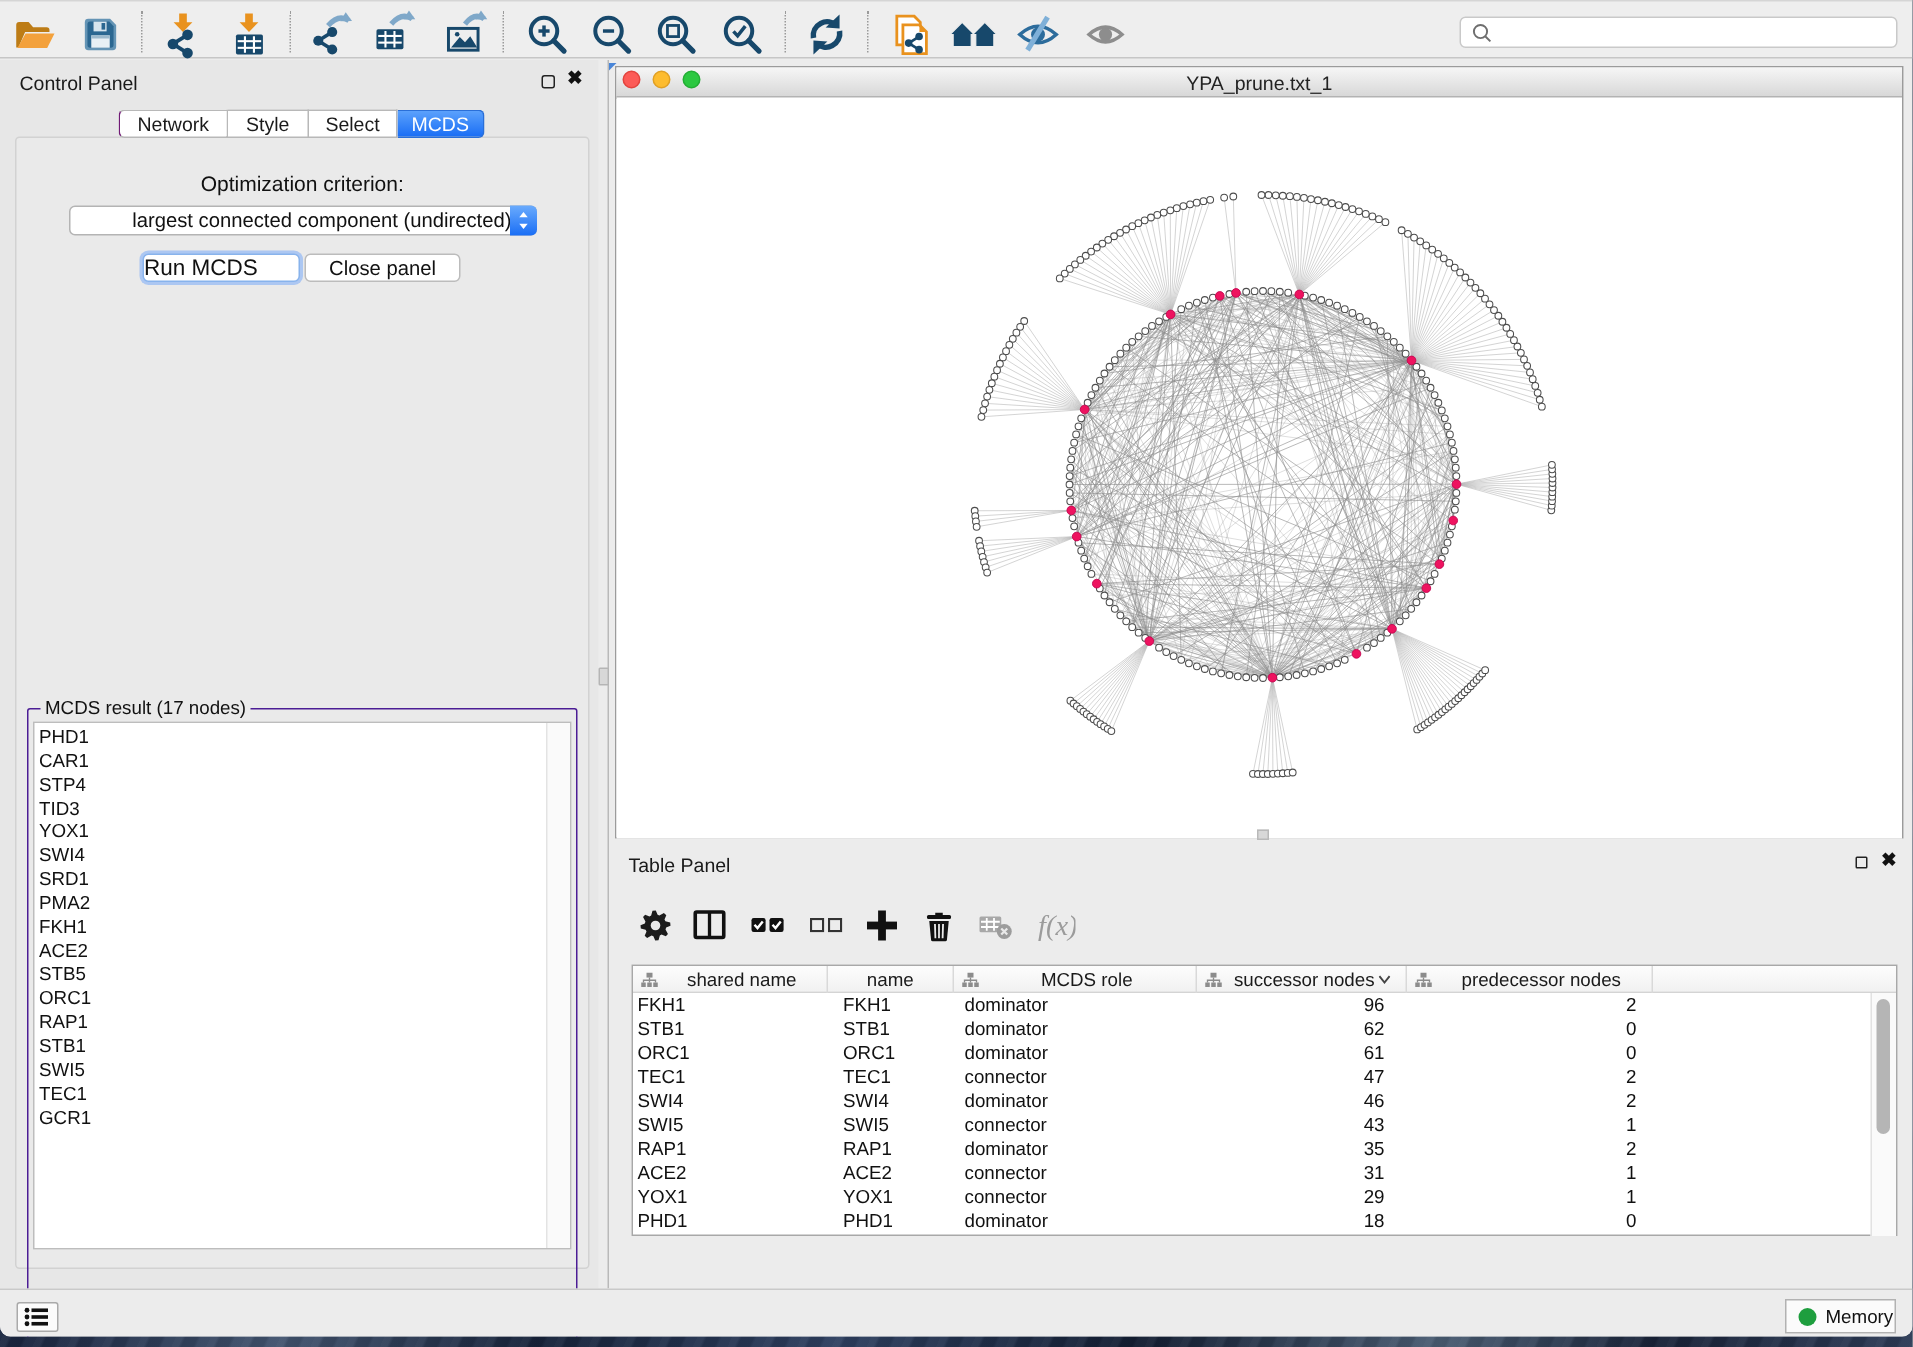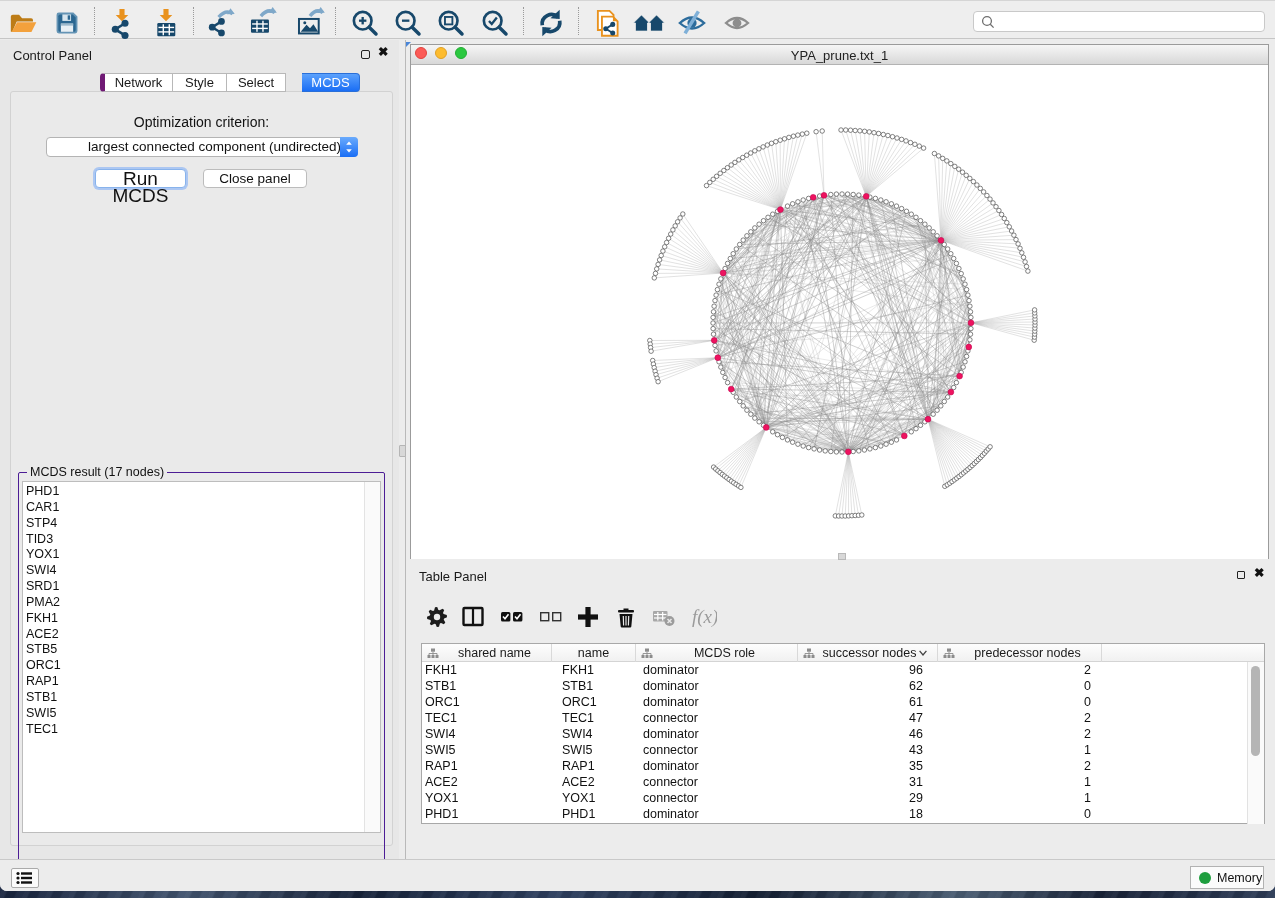--- a/index.html
+++ b/index.html
@@ -18,27 +18,27 @@
 #search { position:absolute; left:973px; top:10px; width:292px; height:21px; background:#fff; border:1px solid #c9c9c9; border-radius:4px; }
 
 
 #cp { position:absolute; left:0; top:40px; width:399px; height:819px; background:#e7e7e7; }
 #cp-title { position:absolute; left:13px; top:8px; font-size:13px; color:#1a1a1a; }
 #cp-sq { position:absolute; left:361px; top:10px; width:9px; height:9px; border:1.5px solid #222; border-radius:2px; }
 #cp-x { position:absolute; left:378px; top:4px; font-size:12.5px; font-weight:bold; color:#111; }
 #cp-content { position:absolute; left:10px; top:51px; width:383px; height:755px; background:#eaeaea; border:1px solid #d2d2d2; border-radius:3px; }
 #tabs { position:absolute; left:79px; top:33px; height:19px; display:flex; z-index:5; font-size:13px; }
 .tab { background:#fff; border:1px solid #b8b8b8; border-left:none; color:#1a1a1a; display:flex; align-items:center; justify-content:center; }
-.tab.first { border-left:5px solid #701a75; border-radius:4px 0 0 4px;margin-left:21px; }
-.tab.sel { background:linear-gradient(#5ba1fc,#1a6ef5); color:#fff; border-color:#2a6fd8; border-radius:0 4px 4px 0;margin-left:16px; }
+.tab.first { border-left:1px solid #701a75; border-radius:4px 0 0 4px; }
+.tab.sel { background:linear-gradient(#5ba1fc,#1a6ef5); color:#fff; border-color:#2a6fd8; border-radius:0 4px 4px 0; }
 #opt-label { position:absolute; left:0; top:22px; width:100%; text-align:center; font-size:14px; color:#111; }
 #combo { position:absolute; left:35px; top:45px; width:312px; height:20px; background:#fff; border:1px solid #b4b4b4; border-radius:4px; font-size:13.5px; color:#111; line-height:18px; }
 #combo-text { position:absolute; left:0; width:294px; text-align:right; }
 #combo-btn { position:absolute; right:-1px; top:-1px; width:18px; height:20px; border-radius:0 4px 4px 0; background:linear-gradient(#6aabfd,#1a6ef5); }
-#btn-run { position:absolute; left:84px; top:77px; width:91px; height:19px; background:#fff; border:1px solid #88b3ec; border-radius:4px; box-shadow:0 0 0 2px rgba(130,175,246,0.6); font-size:19px; text-align:center; line-height:17px; color:#111; }
+#btn-run { position:absolute; left:84px; top:77px; width:105px; height:19px; background:#fff; border:1px solid #88b3ec; border-radius:4px; box-shadow:0 0 0 2px rgba(130,175,246,0.6); font-size:15px; text-align:left; line-height:17px; color:#111; }
 #btn-close { position:absolute; left:192px; top:77px; width:104px; height:19px; background:#fff; border:1px solid #bcbcbc; border-radius:4px; font-size:13.5px; text-align:center; line-height:17px; color:#111; }
 #fieldset { position:absolute; left:7px; top:380px; width:367px; height:452px; border:1px solid #4c1d95; border-radius:2px; }
 #legend { position:absolute; left:8px; top:-8px; background:#eaeaea; padding:0 3px; font-size:12.5px; color:#111; }
 #listbox { position:absolute; left:3px; top:8px; width:359px; height:352px; background:#fff; border:1px solid #bdbdbd; padding-top:2px; }
 #listbox .it { font-size:12.5px; color:#111; padding-left:3px; height:15.85px; line-height:15.85px; }
 #lb-sb { position:absolute; right:0; top:0; width:16px; height:100%; background:#fafafa; border-left:1px solid #e3e3e3; }
 
 
 #net { position:absolute; left:410px; top:44px; width:859px; height:515px; border:1px solid #9b9b9b; background:#fff; }
 #net-title { position:absolute; left:0; top:0; width:100%; height:20px; background:linear-gradient(#f6f6f6,#d8d8d8); border-bottom:1px solid #b3b3b3; }
@@ -269,20 +269,21 @@
             <div class="it">SRD1</div>
             <div class="it">PMA2</div>
             <div class="it">FKH1</div>
             <div class="it">ACE2</div>
             <div class="it">STB5</div>
             <div class="it">ORC1</div>
             <div class="it">RAP1</div>
             <div class="it">STB1</div>
             <div class="it">SWI5</div>
             <div class="it">TEC1</div>
+            <div class="it">GCR1</div>
         <div id="lb-sb"></div>
       </div>
     </div>
   </div>
   <div id="tabs">
     <div class="tab first" style="width:73px">Network</div>
     <div class="tab" style="width:54px">Style</div>
     <div class="tab" style="width:59px">Select</div>
     <div class="tab sel" style="width:58px">MCDS</div>
   </div>

